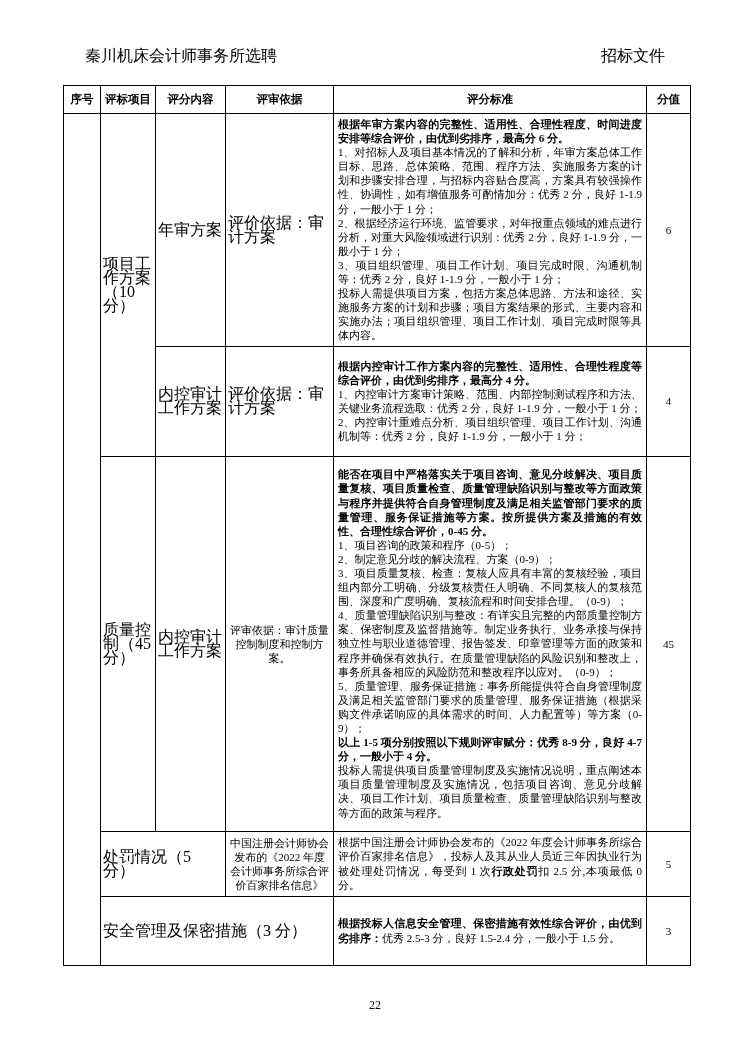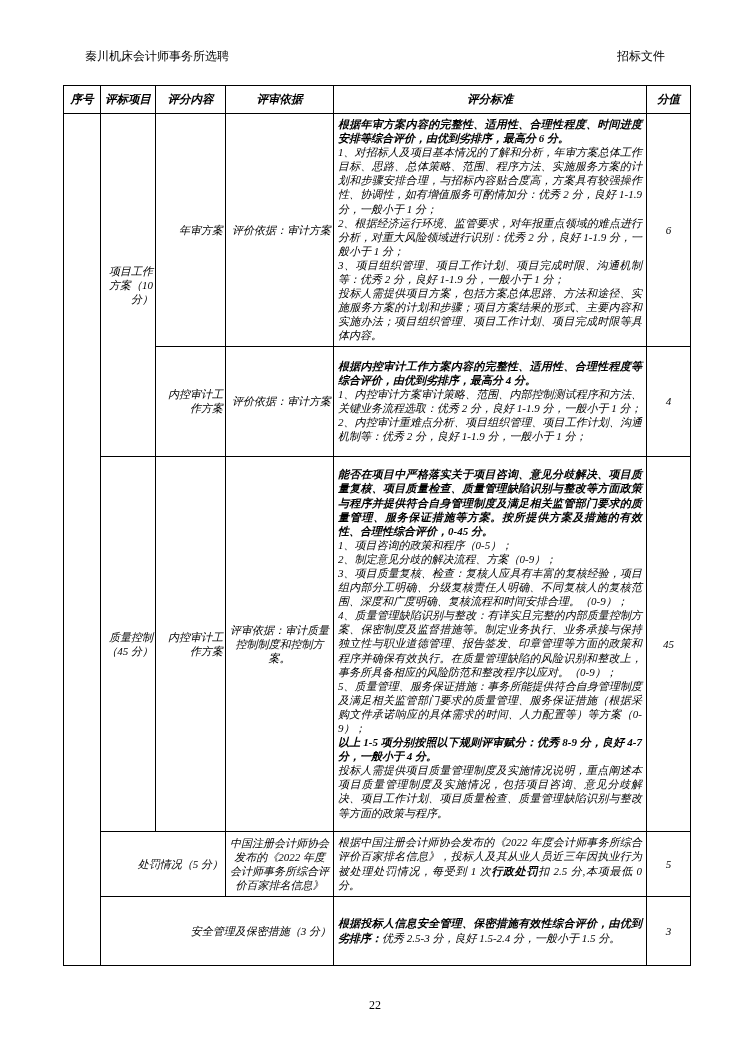--- a/index.html
+++ b/index.html
@@ -14,53 +14,52 @@
     color: #000000;
     overflow: hidden;
   }
   .doc-header {
     position: absolute;
     top: 48px;
     left: 85px;
     right: 85px;
     display: flex;
     justify-content: space-between;
-    font-size: 12px;
+    font-size: 16px;
     line-height: 16px;
     text-align: right;
   }
   table.score-table {
     position: absolute;
     top: 85px;
     left: 63px;
     width: 627px;
     border-collapse: collapse;
     table-layout: fixed;
-    font-style: italic;
   }
   .score-table th, .score-table td {
     border: 1px solid #000000;
     vertical-align: middle;
     word-break: break-all;
   }
   .score-table th {
     font-size: 11.5px;
     font-weight: bold;
     text-align: center;
     height: 28px;
     padding: 2px;
   }
   tr.r1 { height: 232px; }
   tr.r2 { height: 110px; }
   tr.r3 { height: 375px; }
   tr.r4 { height: 65px; }
   tr.r5 { height: 69px; }
   td.c-center {
-    text-align: right;
-    font-size: 11px;
+    text-align: left;
+    font-size: 16px;
     line-height: 14px;
     padding: 2px;
   }
   td.c-basis-left {
     text-align: center;
     font-size: 11px;
     line-height: 14px;
     padding: 2px 3px;
   }
   td.c-criteria {

